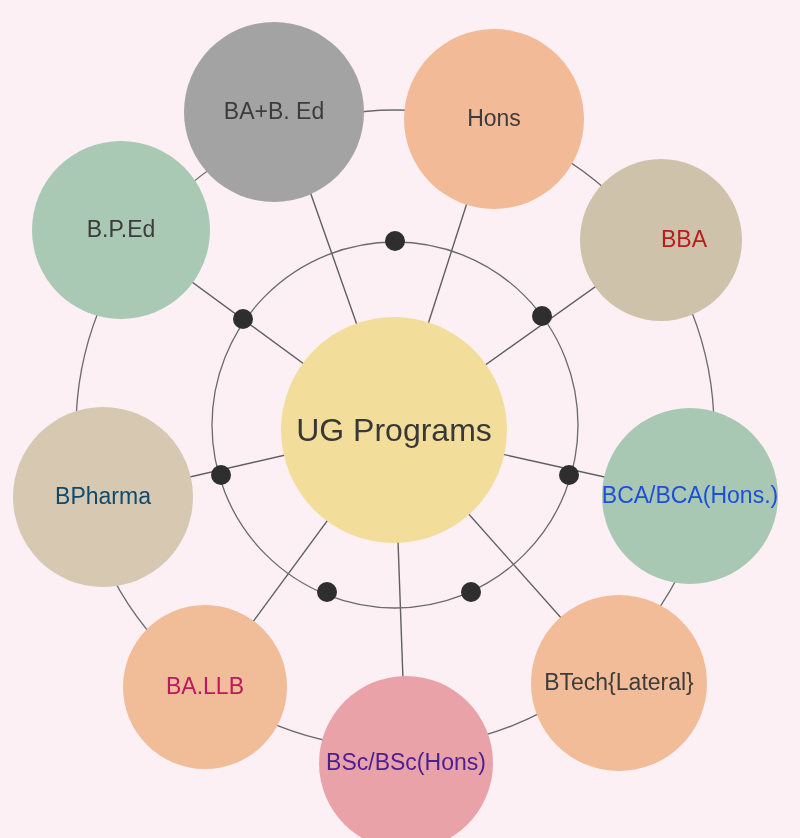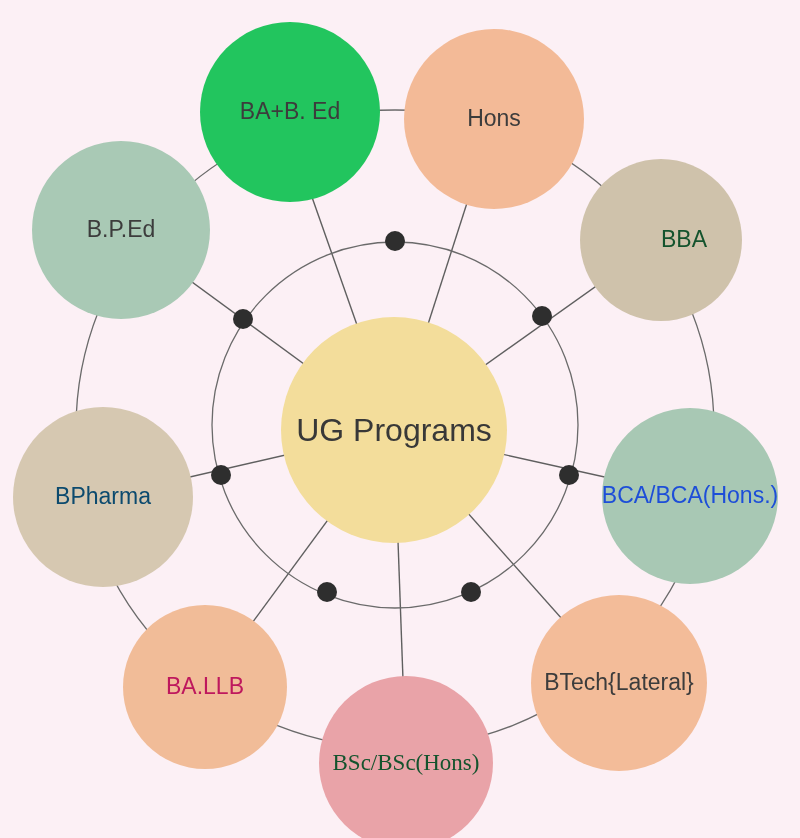--- a/index.html
+++ b/index.html
@@ -55,37 +55,37 @@
       <circle cx="243" cy="319" r="10" fill="#2e2e2e"></circle>
       <circle cx="221" cy="475" r="10" fill="#2e2e2e"></circle>
       <circle cx="327" cy="592" r="10" fill="#2e2e2e"></circle>
       <circle cx="471" cy="592" r="10" fill="#2e2e2e"></circle>
       <circle cx="569" cy="475" r="10" fill="#2e2e2e"></circle>
     </svg>
 
   <div class="center-node" style="left: 281px; top: 317px; height: 226px; width: 226px; background: rgb(243, 221, 155);">
     <span class="center-label" style="color: rgb(56, 56, 56);">UG Programs</span>
   </div>
-<div class="node" style="left: 200px; top: 22px; height: 180px; width: 180px; background: #22c55e;">
+<div class="node" style="left: 184px; top: 22px; height: 180px; width: 180px; background: #a3a3a3;">
       <span class="node-label" style="color: rgb(60, 60, 60);">BA+B. Ed</span>
     </div>
     <div class="node" style="left: 404px; top: 29px; height: 180px; width: 180px; background: rgb(243, 186, 151);">
       <span class="node-label" style="color: rgb(60, 60, 60);">Hons</span>
     </div>
     <div class="node" style="left: 580px; top: 159px; height: 162px; width: 162px; background: rgb(207, 194, 171);">
-      <span class="node-label" style="color: #14532d; margin-left: 46px;">BBA</span>
+      <span class="node-label" style="color: #b91c1c; margin-left: 46px;">BBA</span>
     </div>
     <div class="node" style="left: 602px; top: 408px; height: 176px; width: 176px; background: rgb(168, 200, 180);">
       <span class="node-label" style="color: #1d4ed8;">BCA/BCA(Hons.)</span>
     </div>
     <div class="node" style="left: 531px; top: 595px; height: 176px; width: 176px; background: rgb(243, 188, 153);">
       <span class="node-label" style="color: rgb(60, 60, 60);">BTech{Lateral}</span>
     </div>
     <div class="node" style="left: 319px; top: 676px; height: 174px; width: 174px; background: rgb(233, 163, 168);">
-      <span class="node-label" style="color: #14532d; font-family: Liberation Serif, serif;">BSc/BSc(Hons)</span>
+      <span class="node-label" style="color: #4c1d95;">BSc/BSc(Hons)</span>
     </div>
     <div class="node" style="left: 123px; top: 605px; height: 164px; width: 164px; background: rgb(241, 188, 152);">
       <span class="node-label" style="color: #be185d;">BA.LLB</span>
     </div>
     <div class="node" style="left: 13px; top: 407px; height: 180px; width: 180px; background: rgb(214, 200, 177);">
       <span class="node-label" style="color: #0c4a6e;">BPharma</span>
     </div>
     <div class="node" style="left: 32px; top: 141px; height: 178px; width: 178px; background: rgb(169, 201, 181);">
       <span class="node-label" style="color: rgb(60, 60, 60);">B.P.Ed</span>
     </div>

